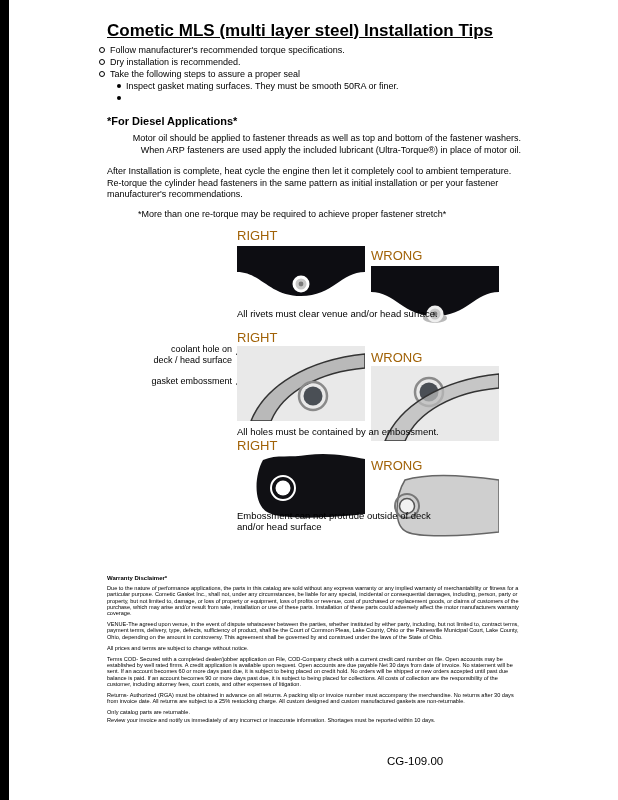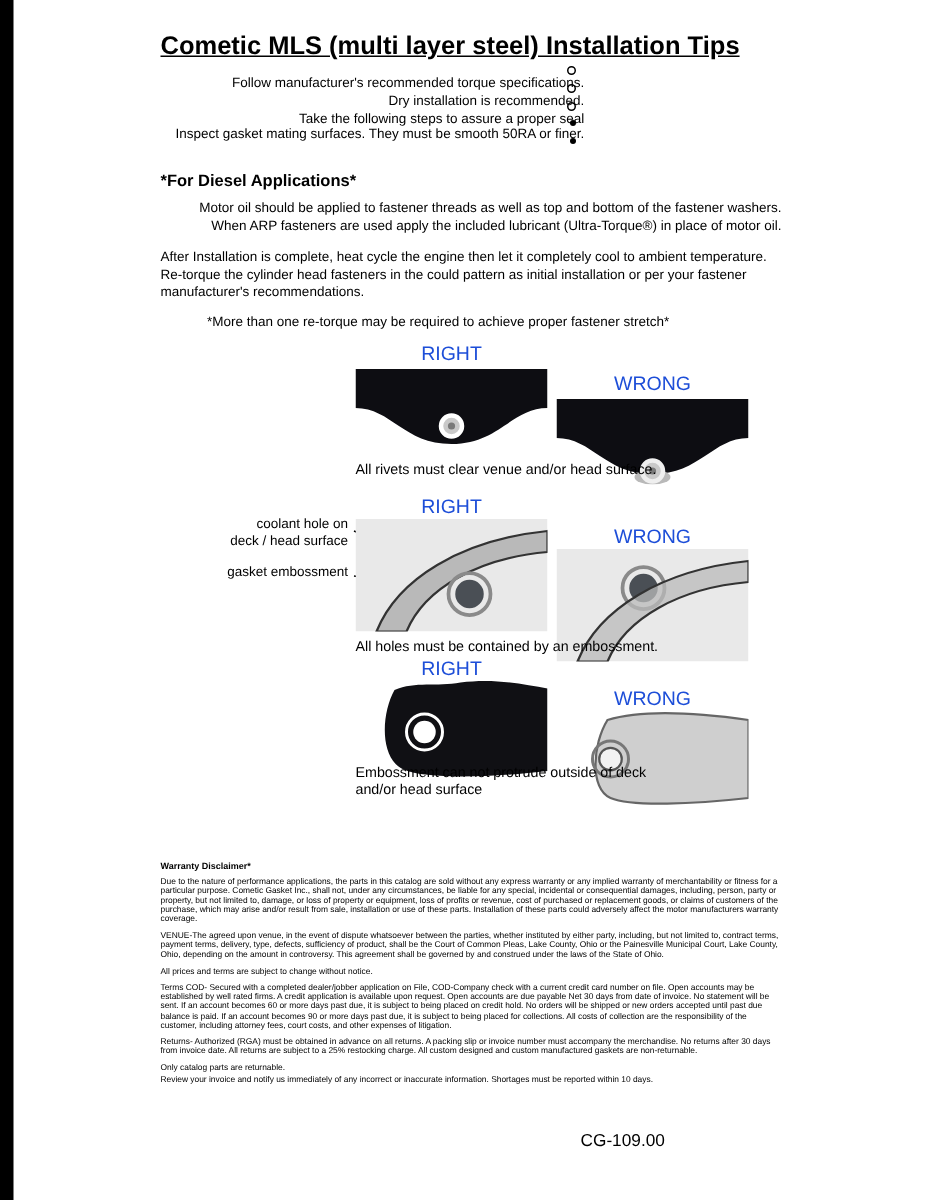--- a/index.html
+++ b/index.html
@@ -4,32 +4,32 @@
 <style>
   html,body { margin:0; padding:0; background:#fff; }
   .page { position:relative; width:618px; height:800px; background:#ffffff;
           font-family:"Liberation Sans", sans-serif; color:#000; overflow:hidden; }
   .leftbar { position:absolute; left:0; top:0; width:9px; height:800px; background:#000; }
 
   .title { position:absolute; left:107px; top:21px; font-size:17px; font-weight:bold;
            text-decoration:underline; white-space:nowrap; }
 
   .tips { position:absolute; left:99px; top:44px; font-size:9px; }
-  .tip-row { display:flex; align-items:flex-end; height:12px;flex-direction:column; }
+  .tip-row { display:flex; align-items:center; height:12px; }
   .tip-row.sub { margin-left:18px; }
   .o-marker { width:4px; height:4px; border:1px solid #000; border-radius:50%; margin-right:5px; flex:0 0 auto; }
   .b-marker { width:4px; height:4px; background:#000; border-radius:50%; margin-right:5px; flex:0 0 auto; }
 
   .h2 { position:absolute; left:107px; top:115px; font-size:11px; font-weight:bold; }
   .para { position:absolute; left:107px; width:414px; font-size:9px; line-height:11.5px; }
   .para1 { top:133px;text-align:right; }
   .para2 { top:166px; }
   .note  { top:209px; width:430px;margin-left:31px; }
 
-  .fig-label { position:absolute; width:128px; text-align:center; font-size:13px; color:#1d4ed8; }
+  .fig-label { position:absolute; width:128px; font-size:13px; color:#a16207; }
   .col-l { left:237px; }
   .col-r { left:371px;margin-top:20px; }
   .fig { position:absolute; width:128px; line-height:0; }
   .caption { position:absolute; left:237px; font-size:9.5px; line-height:11px; }
 
   .annot { position:absolute; font-size:9px; line-height:10.5px; text-align:right; }
   .annot1 { left:120px; top:344px; width:112px; }
   .annot2 { left:110px; top:376px; width:122px; }
   .arrows { position:absolute; left:234px; top:348px; }
 
@@ -66,21 +66,21 @@
       <span class="b-marker"></span>
       <span>Inspect gasket mating surfaces.  They must be smooth 50RA or finer.</span>
     </div>
     <div class="tip-row sub">
       <span class="b-marker"></span>
     </div>
   </div>
 
   <div class="h2">*For Diesel Applications*</div>
   <div class="para para1">Motor oil should be applied to fastener threads as well as top and bottom of the fastener washers. When ARP fasteners are used apply the included lubricant (Ultra-Torque®) in place of motor oil.</div>
-  <div class="para para2">After Installation is complete, heat cycle the engine then let it completely cool to ambient temperature. Re-torque the cylinder head fasteners in the could pattern as initial installation or per your fastener manufacturer's recommendations.</div>
+  <div class="para para2">After Installation is complete, heat cycle the engine then let it completely cool to ambient temperature. Re-torque the cylinder head fasteners in the same pattern as initial installation or per your fastener manufacturer's recommendations.</div>
   <div class="para note">*More than one re-torque may be required to achieve proper fastener stretch*</div>
 
   <div class="fig-label col-l" style="top:228px;">RIGHT</div>
   <div class="fig-label col-r" style="top:228px;">WRONG</div>
 
   <div class="fig col-l" style="top:246px;">
     <svg width="128" height="57" viewBox="0 0 128 57">
       <rect width="128" height="57" fill="#ffffff"></rect>
       <path d="M0,0 H128 V26 C104,26 96,50 64,50 C32,50 24,26 0,26 Z" fill="#0d0d12"></path>
       <circle cx="64" cy="38" r="7" fill="#c9c9c9" stroke="#ffffff" stroke-width="3"></circle>

